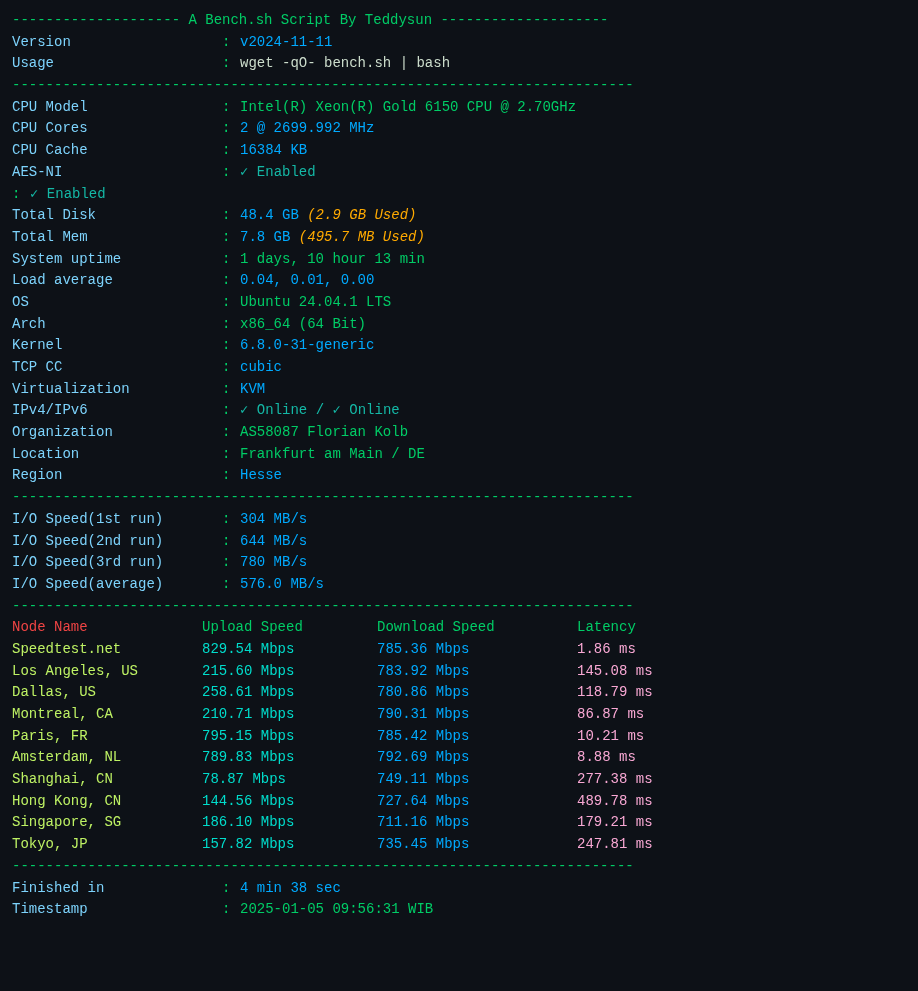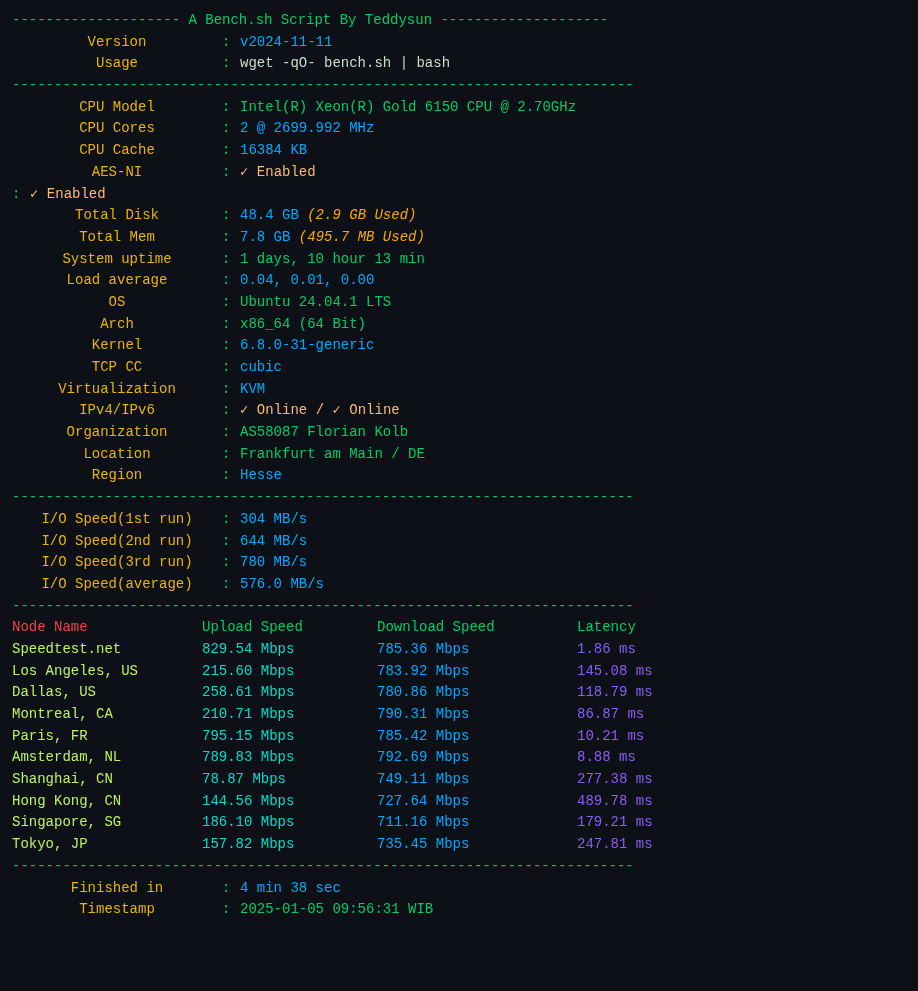--- a/index.html
+++ b/index.html
@@ -31,48 +31,47 @@
       color: #00aaff;
     }
     .value-orange {
       color: #ffaa00;
       font-style: italic;
     }
     .value-white {
       color: #ccddcc;
     }
     .check-green {
-      color: #fdba74;
+      color: #14b8a6;
     }
     .row {
       display: flex;
       flex-direction: row;
     }
     .col-label {
       width: 210px;
-      color: #eab308;
+      color: #7dd3fc;
       flex-shrink: 0;
-      text-align: center;
     }
     .col-colon {
       width: 18px;
       flex-shrink: 0;
     }
     .net-table {
       width: 100%;
       border-collapse: collapse;
     }
     .net-table td {
       padding: 0;
       white-space: pre;
     }
     .col-node { width: 190px; color: #bef264; }
     .col-upload { width: 175px; color: #00ddcc; }
     .col-download { width: 200px; color: #00aaff; }
-    .col-latency { color: #8b5cf6; }
+    .col-latency { color: #f9a8d4; }
     .header-node { color: #ef4444; }
     .header-upload { color: #00cc66; }
     .header-download { color: #00cc66; }
     .header-latency { color: #00cc66; }
     .title-line {
       color: #00cc66;
     }
   </style>
 </head>
 <body>

